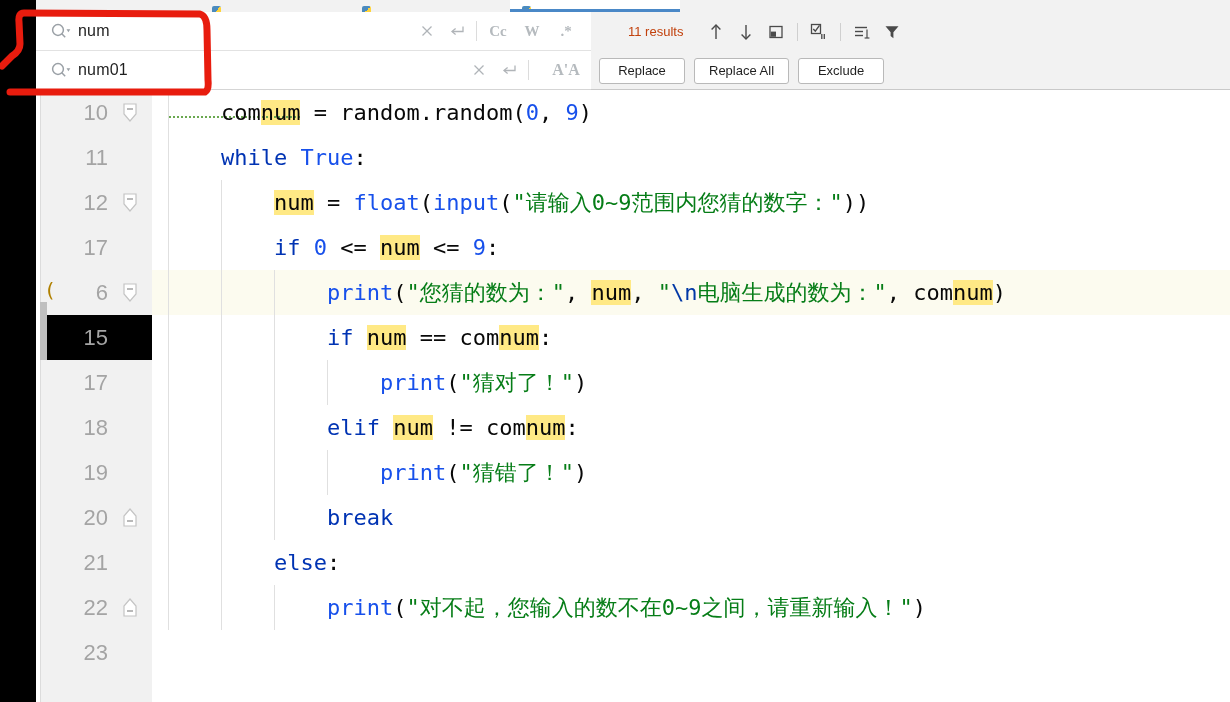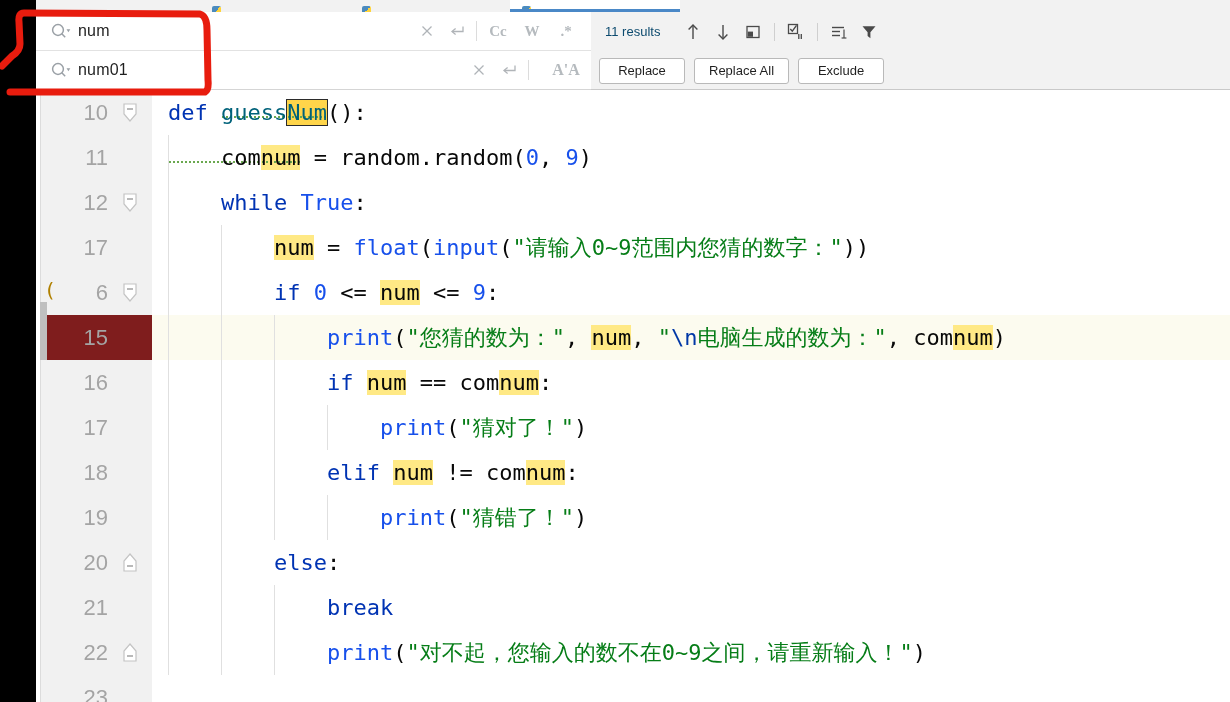--- a/index.html
+++ b/index.html
@@ -78,21 +78,21 @@
     color: #b5babe; font-size: 15px; font-family: "Liberation Serif", serif; font-weight: 600;
   }
   .toggle.small { font-size: 16px; margin-left: 16px; }
 
   
   .findright { position: absolute; left: 555px; top: 0; right: 0; height: 78px; }
   .resultrow {
     position: absolute; left: 0; top: 0; height: 39px; width: 100%;
     display: flex; align-items: center; padding-left: 14px; gap: 0;
   }
-  .resulttext { font-size: 13px; color: #0c4a6e; margin-right: 18px; }
+  .resulttext { font-size: 13px; color: #c2410c; margin-right: 18px; margin-left: 23px; }
   .tbtn {
     width: 30px; height: 30px; display: flex; align-items: center; justify-content: center;
     color: #4a4a4a;
     font-weight: bold;
   }
   .tbtn svg { display: block; }
   .tsep { width: 1px; height: 18px; background: #cfcfcf; margin: 0 6px; }
 
   .btnrow {
     position: absolute; left: 0; top: 39px; height: 39px; width: 100%;
@@ -121,21 +121,21 @@
   .line {
     position: relative; height: 45px; line-height: 45px; white-space: pre;
     font-family: "DejaVu Sans Mono", monospace; font-size: 22px;
   }
   .line.current { background: #fcfbef; }
   .gline {
     position: relative; height: 45px; line-height: 45px;
     font-family: "Liberation Sans", sans-serif; font-size: 22px; color: #a4a4a4;
     text-align: right; padding-right: 44px;
   }
-  .gline.current { background: #7f1d1d; }
+  .gline.current { background: #000000; }
 
   
   .fold { position: absolute; right: 12px; top: 50%; transform: translateY(-50%); width: 20px; height: 24px; }
   .fold svg { display: block; }
 
   
   .iguide { position: absolute; top: 0; width: 1px; height: 45px; background: #e0e0e0; }
 
   
   .kw  { color: #0033b3; }
@@ -341,21 +341,20 @@
               </svg>
             </span></div>
           <div class="gline"><span>17</span></div>
           <div class="gline"><span>6</span><span class="fold">
               <svg width="20" height="24" viewBox="0 0 20 24">
                 <path d="M4 3 L16 3 L16 13 L10 20 L4 13 Z" fill="#fff" stroke="#c4c4c4" stroke-width="1.2"></path>
                 <line x1="7" y1="8" x2="13" y2="8" stroke="#9b9b9b" stroke-width="1.4"></line>
               </svg>
             </span></div>
           <div class="gline current"><span>15</span></div>
-          <div class="gline"><span>16</span></div>
           <div class="gline"><span>17</span></div>
           <div class="gline"><span>18</span></div>
           <div class="gline"><span>19</span></div>
           <div class="gline"><span>20</span><span class="fold">
               <svg width="20" height="24" viewBox="0 0 20 24">
                 <path d="M10 3 L16 10 L16 20 L4 20 L4 10 Z" fill="#fff" stroke="#c4c4c4" stroke-width="1.2"></path>
                 <line x1="7" y1="15" x2="13" y2="15" stroke="#9b9b9b" stroke-width="1.4"></line>
               </svg>
             </span></div>
           <div class="gline"><span>21</span></div>
@@ -363,32 +362,31 @@
               <svg width="20" height="24" viewBox="0 0 20 24">
                 <path d="M10 3 L16 10 L16 20 L4 20 L4 10 Z" fill="#fff" stroke="#c4c4c4" stroke-width="1.2"></path>
                 <line x1="7" y1="15" x2="13" y2="15" stroke="#9b9b9b" stroke-width="1.4"></line>
               </svg>
             </span></div>
           <div class="gline"><span>23</span></div>
         </div>
     </div>
     <div class="codearea">
       <div id="code-lines">
-          <div class="line"><span style="position:relative;padding-left:16px;display:inline-block;"><span class="kw">def </span><span class="fn squig">guess</span><span class="fn squig hl-cur">Num</span><span class="pl">()</span><span class="pl">:</span></span></div>
           <div class="line"><span class="iguide" style="left:16px"></span><span style="position:relative;padding-left:16px;display:inline-block;"><span class="pl squig">    com</span><span class="pl squig hl">num</span><span class="pl"> = random.random(</span><span class="num">0</span><span class="pl">, </span><span class="num">9</span><span class="pl">)</span></span></div>
           <div class="line"><span class="iguide" style="left:16px"></span><span style="position:relative;padding-left:16px;display:inline-block;"><span class="pl">    </span><span class="kw">while</span><span class="pl"> </span><span class="bi">True</span><span class="pl">:</span></span></div>
           <div class="line"><span class="iguide" style="left:16px"></span><span class="iguide" style="left:68.88px"></span><span style="position:relative;padding-left:16px;display:inline-block;"><span class="pl">        </span><span class="pl hl">num</span><span class="pl"> = </span><span class="bi">float</span><span class="pl">(</span><span class="bi">input</span><span class="pl">(</span><span class="str">"请输入</span><span class="str">0~9</span><span class="str">范围内您猜的数字："</span><span class="pl">))</span></span></div>
           <div class="line"><span class="iguide" style="left:16px"></span><span class="iguide" style="left:68.88px"></span><span style="position:relative;padding-left:16px;display:inline-block;"><span class="pl">        </span><span class="kw">if</span><span class="pl"> </span><span class="num">0</span><span class="pl"> &lt;= </span><span class="pl hl">num</span><span class="pl"> &lt;= </span><span class="num">9</span><span class="pl">:</span></span></div>
           <div class="line current"><span class="iguide" style="left:16px"></span><span class="iguide" style="left:68.88px"></span><span class="iguide" style="left:121.76px"></span><span style="position:relative;padding-left:16px;display:inline-block;"><span class="pl">            </span><span class="bi">print</span><span class="pl">(</span><span class="str">"您猜的数为："</span><span class="pl">, </span><span class="pl hl">num</span><span class="pl">, </span><span class="str">"</span><span class="esc">\n</span><span class="str">电脑生成的数为："</span><span class="pl">, com</span><span class="pl hl">num</span><span class="pl">)</span></span></div>
           <div class="line"><span class="iguide" style="left:16px"></span><span class="iguide" style="left:68.88px"></span><span class="iguide" style="left:121.76px"></span><span style="position:relative;padding-left:16px;display:inline-block;"><span class="pl">            </span><span class="kw">if</span><span class="pl"> </span><span class="pl hl">num</span><span class="pl"> == com</span><span class="pl hl">num</span><span class="pl">:</span></span></div>
           <div class="line"><span class="iguide" style="left:16px"></span><span class="iguide" style="left:68.88px"></span><span class="iguide" style="left:121.76px"></span><span class="iguide" style="left:174.64000000000001px"></span><span style="position:relative;padding-left:16px;display:inline-block;"><span class="pl">                </span><span class="bi">print</span><span class="pl">(</span><span class="str">"猜对了！"</span><span class="pl">)</span></span></div>
           <div class="line"><span class="iguide" style="left:16px"></span><span class="iguide" style="left:68.88px"></span><span class="iguide" style="left:121.76px"></span><span style="position:relative;padding-left:16px;display:inline-block;"><span class="pl">            </span><span class="kw">elif</span><span class="pl"> </span><span class="pl hl">num</span><span class="pl"> != com</span><span class="pl hl">num</span><span class="pl">:</span></span></div>
           <div class="line"><span class="iguide" style="left:16px"></span><span class="iguide" style="left:68.88px"></span><span class="iguide" style="left:121.76px"></span><span class="iguide" style="left:174.64000000000001px"></span><span style="position:relative;padding-left:16px;display:inline-block;"><span class="pl">                </span><span class="bi">print</span><span class="pl">(</span><span class="str">"猜错了！"</span><span class="pl">)</span></span></div>
+          <div class="line"><span class="iguide" style="left:16px"></span><span class="iguide" style="left:68.88px"></span><span class="iguide" style="left:121.76px"></span><span style="position:relative;padding-left:16px;display:inline-block;"><span class="pl">            </span><span class="kw">break</span></span></div>
           <div class="line"><span class="iguide" style="left:16px"></span><span class="iguide" style="left:68.88px"></span><span style="position:relative;padding-left:16px;display:inline-block;"><span class="pl">        </span><span class="kw">else</span><span class="pl">:</span></span></div>
-          <div class="line"><span class="iguide" style="left:16px"></span><span class="iguide" style="left:68.88px"></span><span class="iguide" style="left:121.76px"></span><span style="position:relative;padding-left:16px;display:inline-block;"><span class="pl">            </span><span class="kw">break</span></span></div>
           <div class="line"><span class="iguide" style="left:16px"></span><span class="iguide" style="left:68.88px"></span><span class="iguide" style="left:121.76px"></span><span style="position:relative;padding-left:16px;display:inline-block;"><span class="pl">            </span><span class="bi">print</span><span class="pl">(</span><span class="str">"对不起，您输入的数不在</span><span class="str">0~9</span><span class="str">之间，请重新输入！"</span><span class="pl">)</span></span></div>
           <div class="line"><span style="position:relative;padding-left:16px;display:inline-block;"></span></div>
         </div>
     </div>
     <div class="paren-mark">(</div>
     <div class="scroll-mark"></div>
   </div>
 
   <div class="left-black"></div>
 

